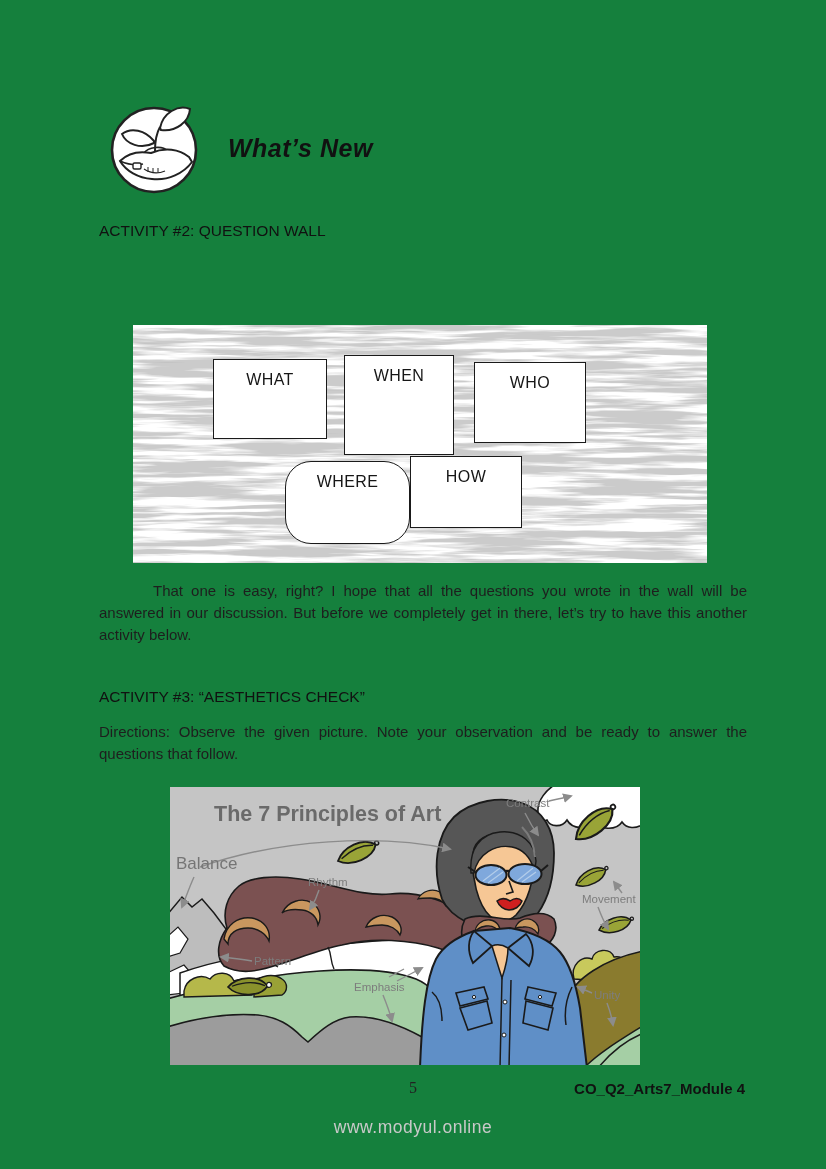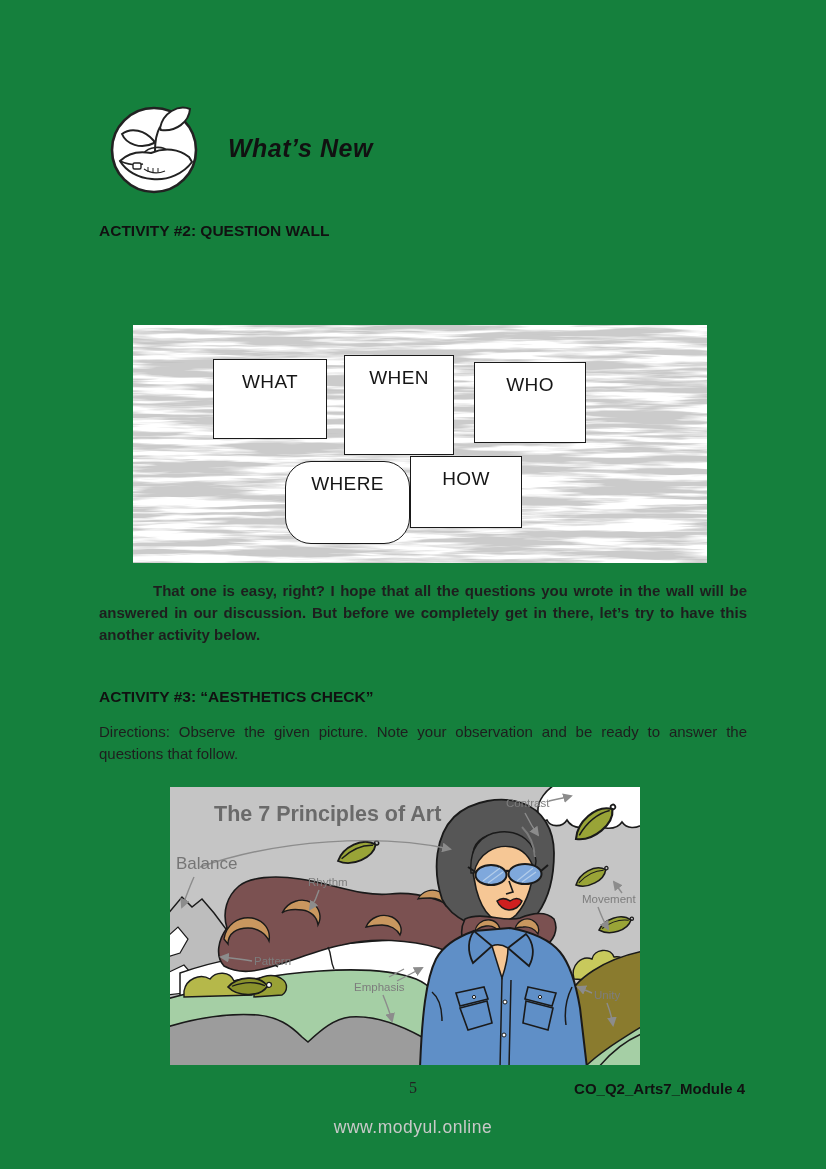--- a/index.html
+++ b/index.html
@@ -4,29 +4,29 @@
 <style>
   html,body{margin:0;padding:0;background:#e8e8e8;}
   .page{
     position:relative;width:826px;height:1169px;margin:0 auto;background:#15803d;
     font-family:"Liberation Sans",sans-serif;color:#1e1e1e;overflow:hidden;
   }
   .abs{position:absolute;}
   .whats-new-title{
     left:228px;top:134px;font-size:25px;font-weight:bold;font-style:italic;letter-spacing:.5px;color:#111;
   }
-  .activity-heading{font-size:15.5px;font-weight:bold;color:#111;}
+  .activity-heading{font-size:15.5px;font-weight:normal;color:#111;}
   .body-text{font-size:15px;line-height:22px;text-align:justify;width:648px;}
   .indent{text-indent:54px;}
   
   .wall{left:133px;top:325px;width:574px;height:238px;background:#cbcbcb;}
   .wall svg.tex{position:absolute;left:0;top:0;}
   .wall-box{
     position:absolute;background:#ffffff;border:1.5px solid #1a1a1a;
-    text-align:center;font-size:19px;letter-spacing:.4px;color:#161616;
+    text-align:center;font-size:16px;letter-spacing:.4px;color:#161616;
     padding-top:11px;box-sizing:border-box;
   }
   .illu-wrap{left:170px;top:787px;width:470px;height:248px;}
   .illu-wrap svg{display:block;}
   .illu-label{font-family:"Liberation Sans",sans-serif;}
   
   .page-number{left:0;right:0;top:1079px;text-align:center;font-family:"Liberation Serif",serif;font-size:16px;color:#222;}
   .module-code{right:81px;top:1080px;font-size:15px;font-weight:bold;color:#111;}
   .watermark{left:0;right:0;top:1117px;text-align:center;font-size:17.5px;color:#c9c9c9;letter-spacing:.5px;}
 </style>
@@ -71,21 +71,21 @@
       <rect width="574" height="238" filter="url(#wallW)"></rect>
       <rect width="574" height="238" filter="url(#wallD)"></rect>
     </svg>
     <div class="wall-box" style="left:80px;top:34px;width:114px;height:80px;"><span>WHAT</span></div>
     <div class="wall-box" style="left:211px;top:30px;width:110px;height:100px;"><span>WHEN</span></div>
     <div class="wall-box" style="left:341px;top:37px;width:112px;height:81px;"><span>WHO</span></div>
     <div class="wall-box" style="left:152px;top:136px;width:125px;height:83px;border-radius:26px;"><span>WHERE</span></div>
     <div class="wall-box" style="left:277px;top:131px;width:112px;height:72px;"><span>HOW</span></div>
   </div>
 
-  <div class="abs body-text indent" style="left:99px;top:580px;font-weight:bold;">That one is easy, right? I hope that all the questions you wrote in the wall will be answered in our discussion. But before we completely get in there, let’s try to have this another activity below.</div>
+  <div class="abs body-text indent" style="left:99px;top:580px;">That one is easy, right? I hope that all the questions you wrote in the wall will be answered in our discussion. But before we completely get in there, let’s try to have this another activity below.</div>
 
   <div class="abs activity-heading" style="left:99px;top:688px;">ACTIVITY #3: “AESTHETICS CHECK”</div>
 
   <div class="abs body-text" style="left:99px;top:721px;">Directions: Observe the given picture. Note your observation and be ready to answer the questions that follow.</div>
 
   <div class="abs illu-wrap">
     <svg width="470" height="278" viewBox="0 0 470 278">
       <defs>
         <marker id="ah" viewBox="0 0 10 10" refX="8" refY="5" markerWidth="7" markerHeight="7" orient="auto">
           <path d="M0,0 L10,5 L0,10 Z" fill="#8c8c8c"></path>

